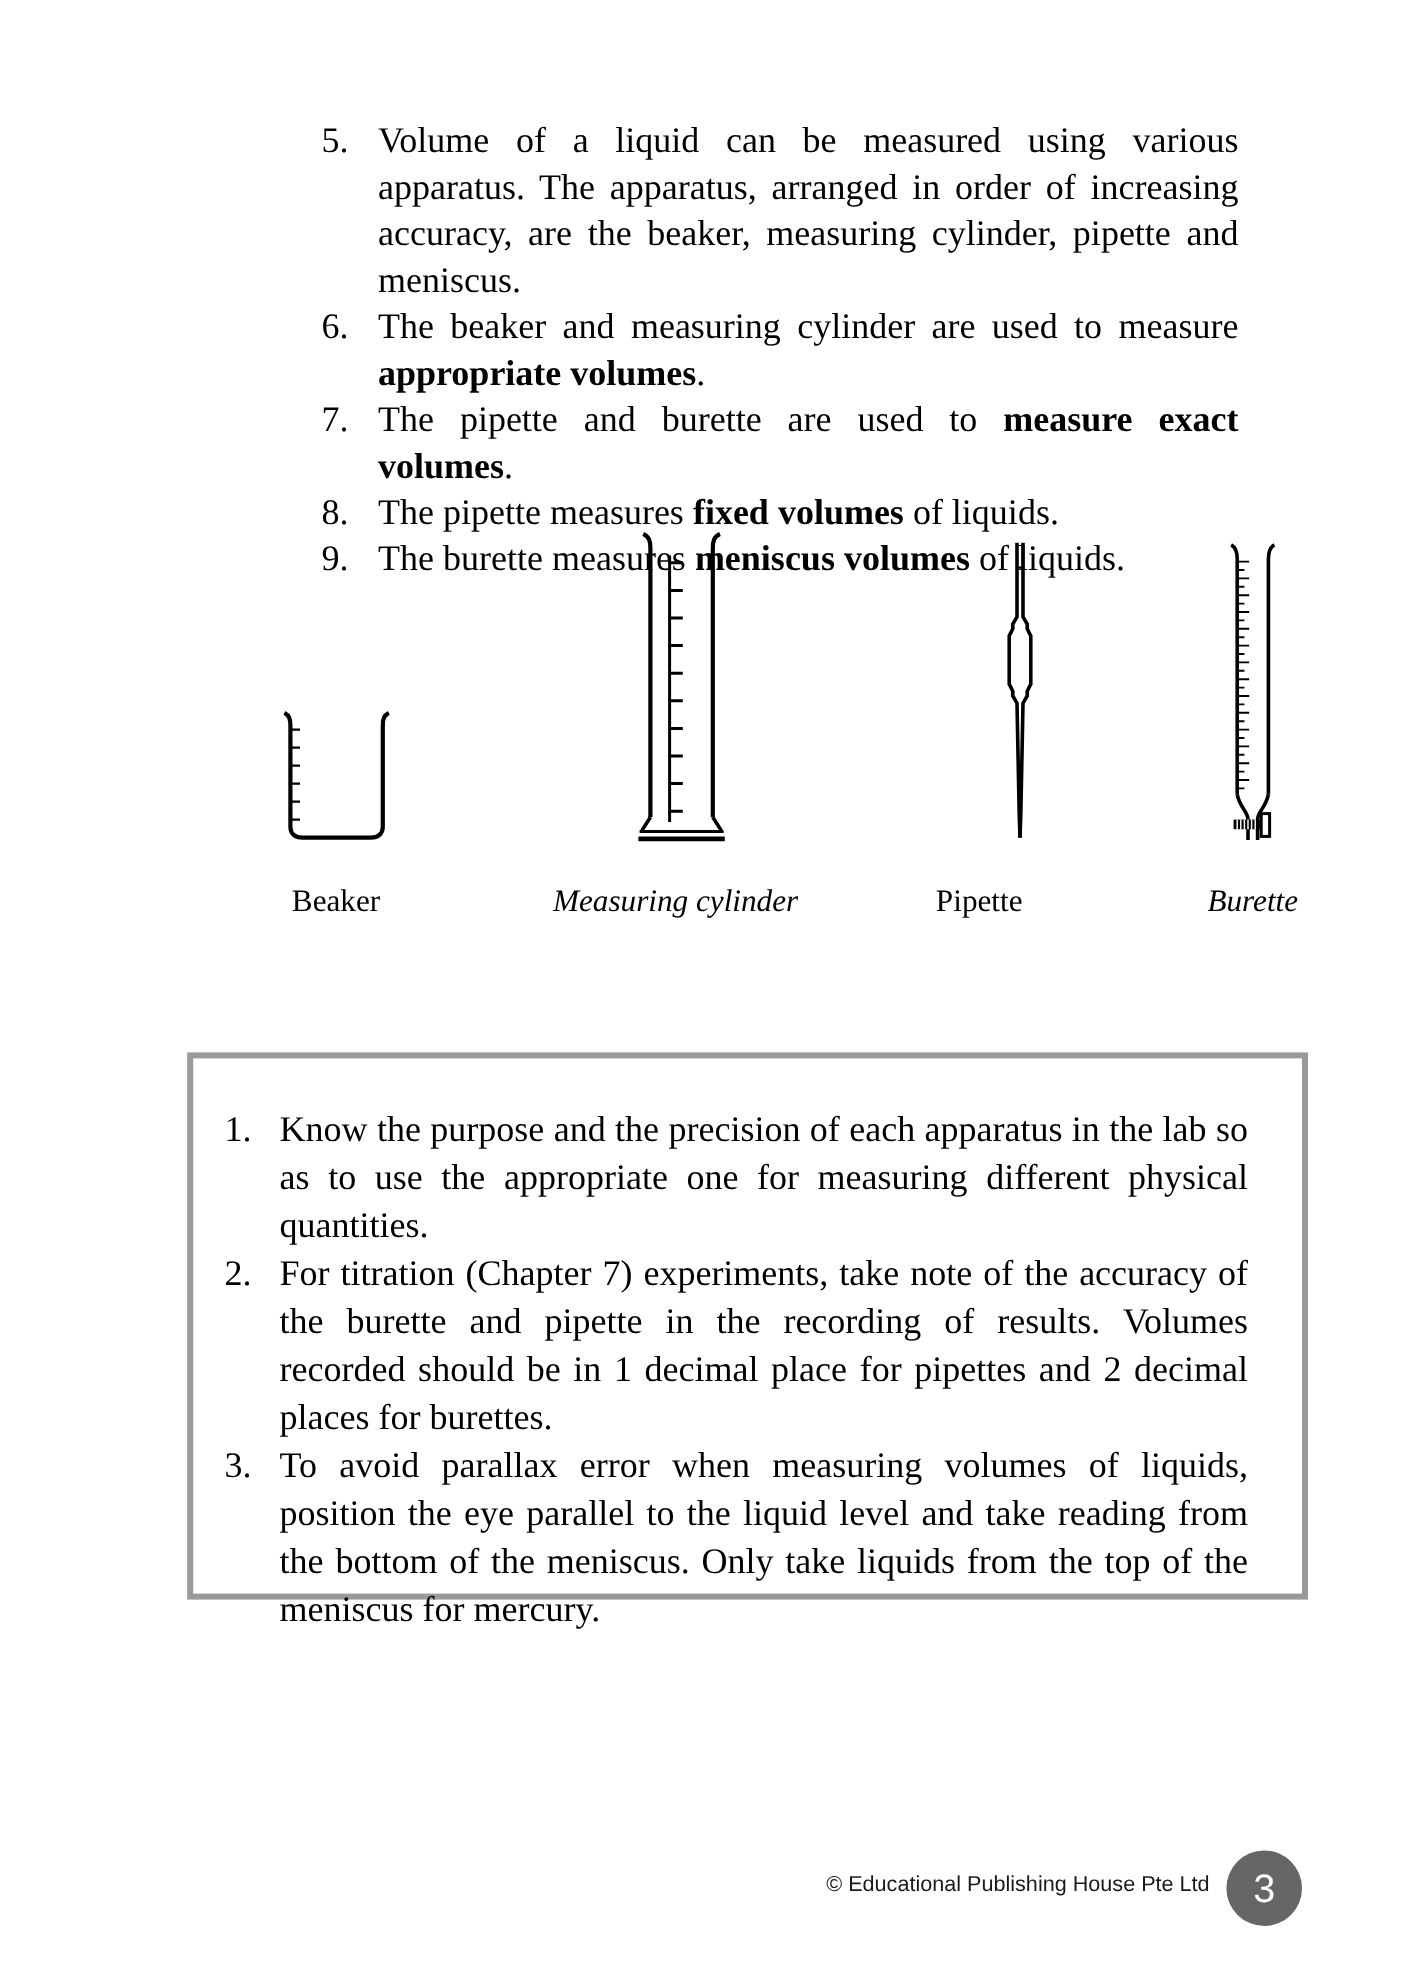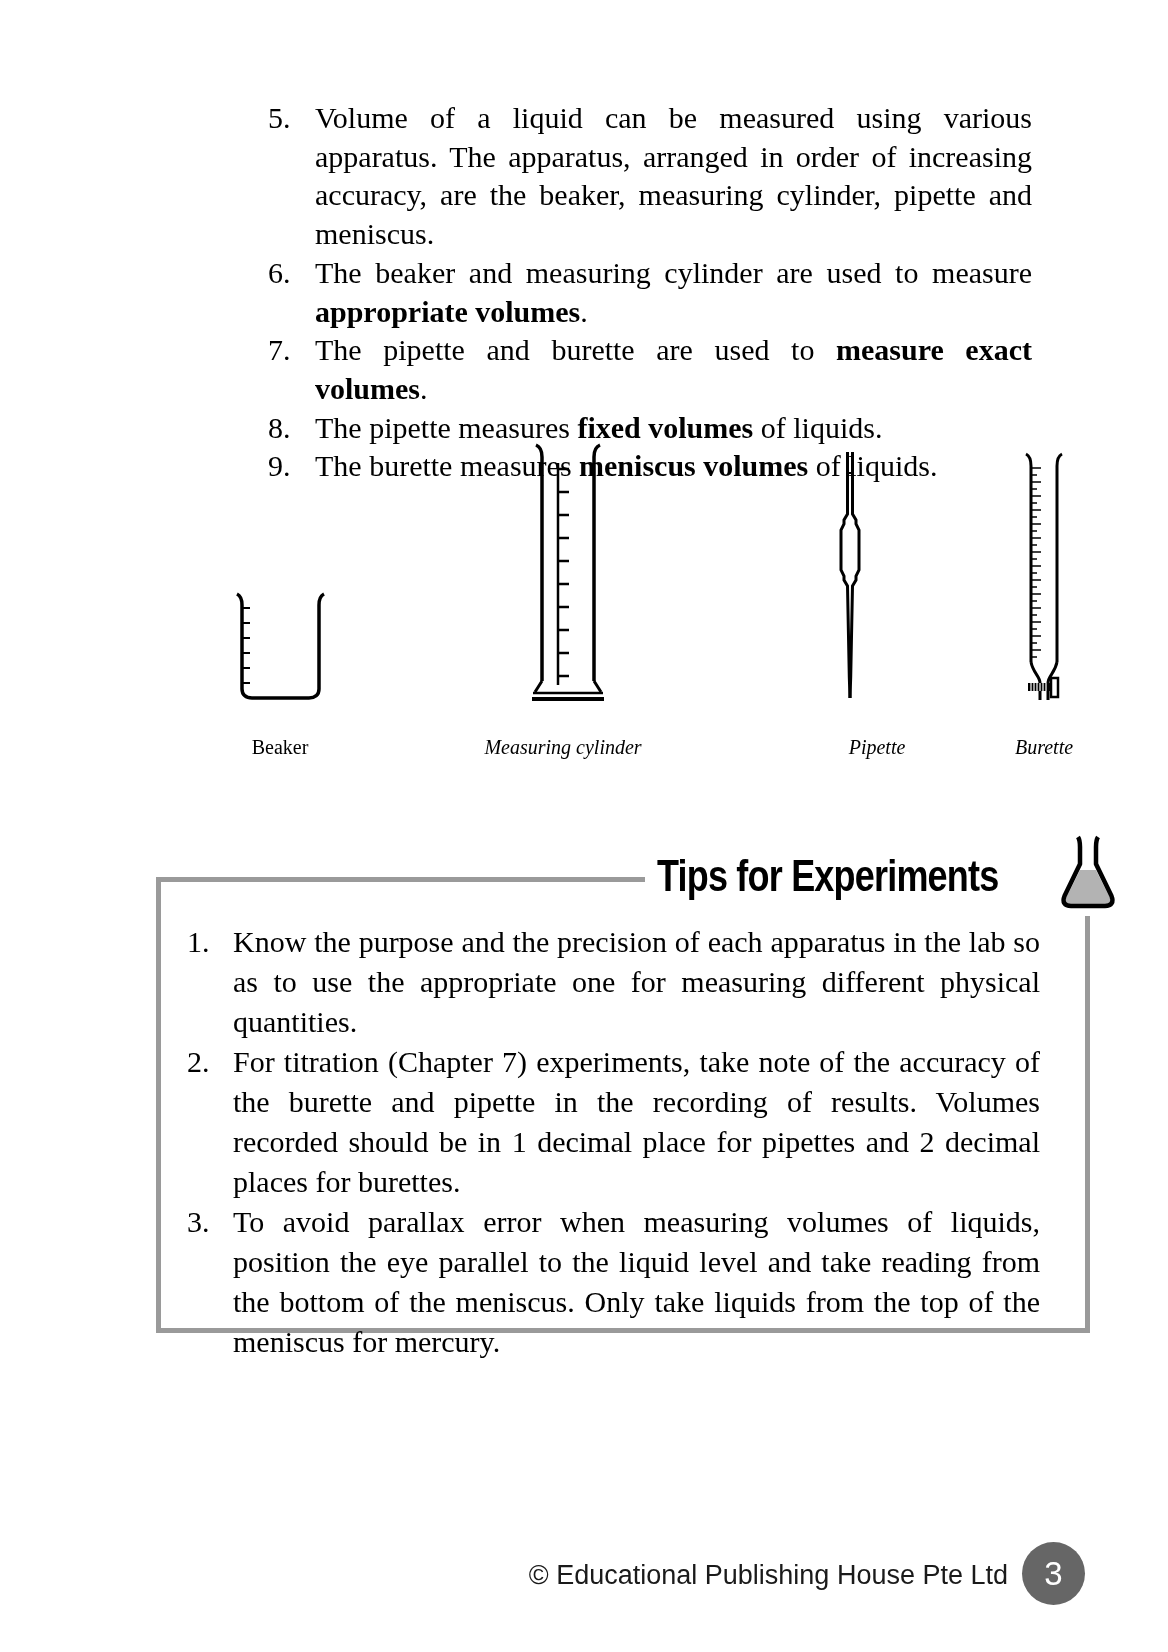--- a/index.html
+++ b/index.html
@@ -10,21 +10,21 @@
   
   .notes{position:absolute;left:268px;top:99px;width:764px;}
   .note-item{display:flex;font-size:30px;line-height:38.7px;}
   .note-num{width:47px;flex:0 0 47px;}
   .note-text{flex:1;text-align:justify;}
   .note-text b{font-weight:bold;}
   
   .apparatus{position:absolute;}
   .caption{
     position:absolute;top:736px;transform:translateX(-50%);
-    font-size:20px;white-space:nowrap;
+    font-size:26px;white-space:nowrap;
   }
   
   .tips-box{
     position:absolute;left:156px;top:877px;width:934px;height:456px;
     box-sizing:border-box;border:5px solid #9a9a9a;
     padding:40px 45px 0 26px;z-index:1;
   }
   .tip-item{display:flex;font-size:30px;line-height:40px;}
   .tip-num{width:46px;flex:0 0 46px;}
   .tip-text{flex:1;text-align:justify;}
@@ -36,21 +36,21 @@
   .tips-title{
     display:inline-block;white-space:nowrap;
     font-family:"Liberation Sans", sans-serif;font-weight:bold;
     font-size:45px;letter-spacing:-1px;
     transform:scaleX(0.8);transform-origin:left center;
   }
   .flask-wrap{margin-left:2px;flex:0 0 auto;}
   
   .footer-copy{
     position:absolute;top:1560px;right:160px;
-    font-family:"Liberation Sans", sans-serif;font-size:27px;color:#1a1a1a;
+    font-family:"Liberation Sans", sans-serif;font-size:18px;color:#1a1a1a;
     white-space:nowrap;
   }
   .page-circle{
     position:absolute;left:1022px;top:1542px;width:63px;height:63px;
     border-radius:50%;background:#666666;color:#ffffff;
     font-family:"Liberation Sans", sans-serif;font-size:33px;
     display:flex;align-items:center;justify-content:center;
   }
 </style>
 </head>
@@ -105,34 +105,23 @@
     <path d="M6 2 C10 4 11 8 11 14 L11 210 M42 2 C38 4 37 8 37 14 L37 210" fill="none" stroke="#000" stroke-width="3"></path>
     <path d="M11 16 h10 M11 23 h6 M11 30 h10 M11 37 h6 M11 44 h10 M11 51 h6 M11 58 h10 M11 65 h6 M11 72 h10 M11 79 h6 M11 86 h10 M11 93 h6 M11 100 h10 M11 107 h6 M11 114 h10 M11 121 h6 M11 128 h10 M11 135 h6 M11 142 h10 M11 149 h6 M11 156 h10 M11 163 h6 M11 170 h10 M11 177 h6 M11 184 h10 M11 191 h6 M11 198 h10 M11 205 h6" fill="none" stroke="#000" stroke-width="1.6"></path>
     <path d="M11 210 C13 221 20 224 20 231 L20 248 M37 210 C35 221 28 224 28 231 L28 248" fill="none" stroke="#000" stroke-width="3"></path>
     <rect x="8" y="231" width="22" height="8" fill="#000"></rect>
     <path d="M11 231 V239 M14 231 V239 M17 231 V239 M20 231 V239 M23 231 V239 M26 231 V239" stroke="#fff" stroke-width="1.2"></path>
     <rect x="31" y="226" width="7" height="19" fill="none" stroke="#000" stroke-width="2.5"></rect>
   </svg>
 
   <div class="caption" style="left:280px;">Beaker</div>
   <div class="caption" style="left:563px;font-style:italic;">Measuring cylinder</div>
-  <div class="caption" style="left:877px;font-style:italic;">Pipette</div>
+  <div class="caption" style="left:816px;">Pipette</div>
   <div class="caption" style="left:1044px;font-style:italic;">Burette</div>
 
-  <div class="tips-header">
-    <div class="tips-title-clip">
-      <span class="tips-title">Tips for Experiments</span>
-    </div>
-    <span class="flask-wrap">
-      <svg width="58" height="80" viewBox="0 0 58 80">
-        <path d="M21 36 L37 36 L51.5 65 C53 68.5 51 70.5 47 70.5 L11 70.5 C7 70.5 5 68.5 6.5 65 Z" fill="#b3b3b3" stroke="none"></path>
-        <path d="M19 3 C21 6 21 9 21 13 L21 30 L5.5 62 C3 68 5.5 72 12 72 L46 72 C52.5 72 55 68 52.5 62 L37 30 L37 13 C37 9 37 6 39 3" fill="none" stroke="#000" stroke-width="4.5" stroke-linejoin="round"></path>
-      </svg>
-    </span>
-  </div>
 
   <div class="tips-box">
     <div class="tip-item">
       <div class="tip-num">1.</div>
       <div class="tip-text">Know the purpose and the precision of each apparatus in the lab so as to use the appropriate one for measuring different physical quantities.</div>
     </div>
     <div class="tip-item">
       <div class="tip-num">2.</div>
       <div class="tip-text">For titration (Chapter 7) experiments, take note of the accuracy of the burette and pipette in the recording of results. Volumes recorded should be in 1 decimal place for pipettes and 2 decimal places for burettes.</div>
     </div>

